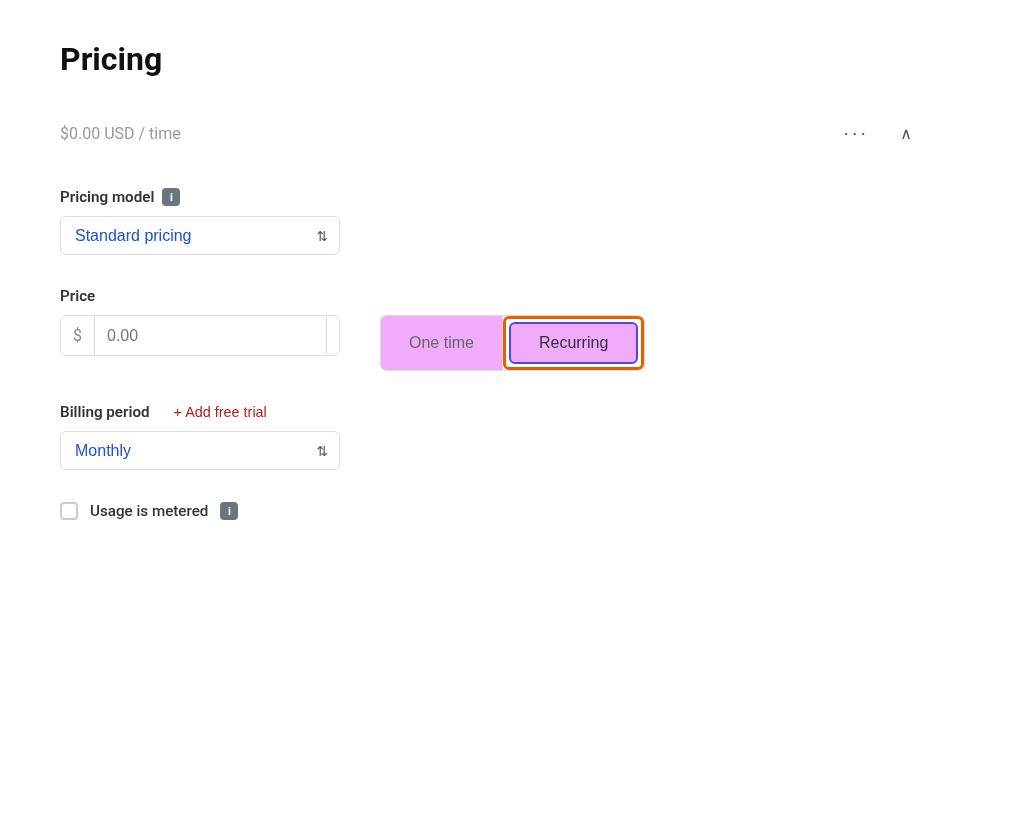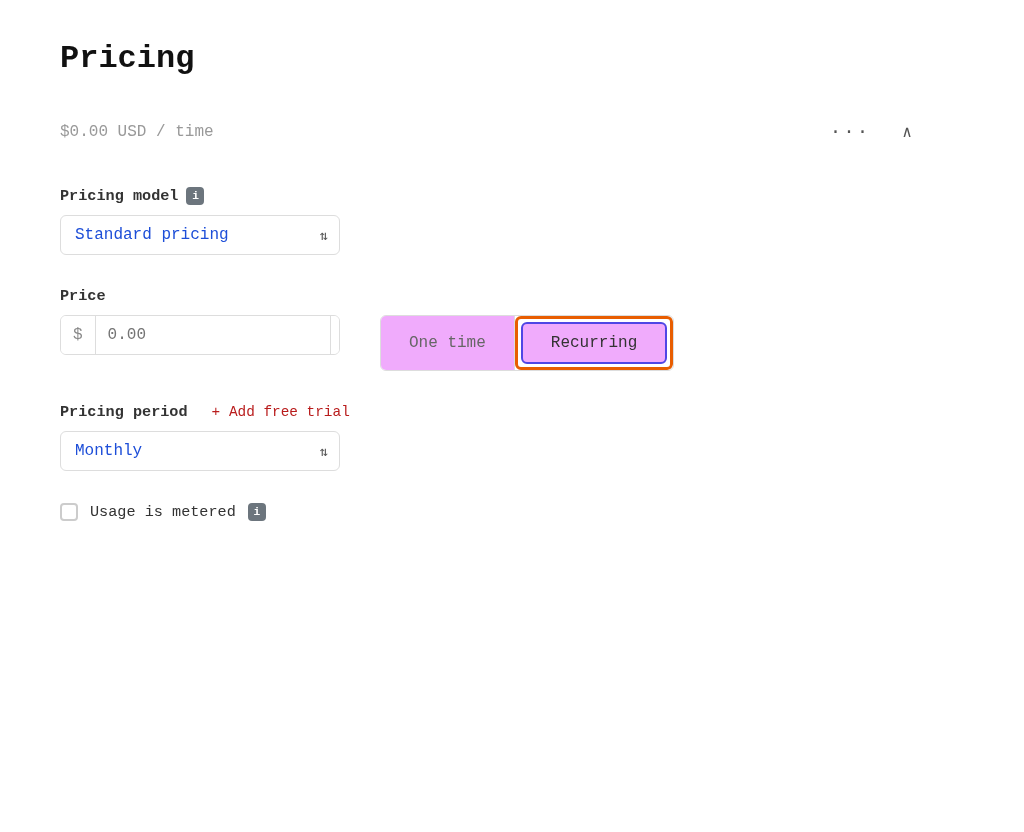--- a/index.html
+++ b/index.html
@@ -1,19 +1,18 @@
 <!DOCTYPE html>
 <html><head>
   <meta charset="utf-8">
   <style>
     * {
       box-sizing: border-box;
       margin: 0;
       padding: 0;
-      font-family: Liberation Mono, monospace;
     }
 
     body {
       font-family: -apple-system, BlinkMacSystemFont, 'Segoe UI', Roboto, sans-serif;
       background: #ffffff;
       color: #1a1a1a;
       width: 1024px;
       min-height: 832px;
     }
 
@@ -310,21 +309,21 @@
         <div class="payment-type-divider"></div>
         <div class="recurring-highlight">
           <button class="payment-type-btn active">Recurring</button>
         </div>
       </div>
     </div>
   </div>
 
   <div class="section">
     <div class="billing-header">
-      <span class="field-label" style="margin-bottom:0">Pricing period</span>
+      <span class="field-label" style="margin-bottom:0">Billing period</span>
       <button class="add-trial-btn">+ Add free trial</button>
     </div>
     <div class="select-wrapper">
       <select class="select-input">
         <option>Monthly</option>
         <option>Weekly</option>
         <option>Daily</option>
         <option>Annual</option>
         <option>Every 3 months</option>
         <option>Every 6 months</option>

